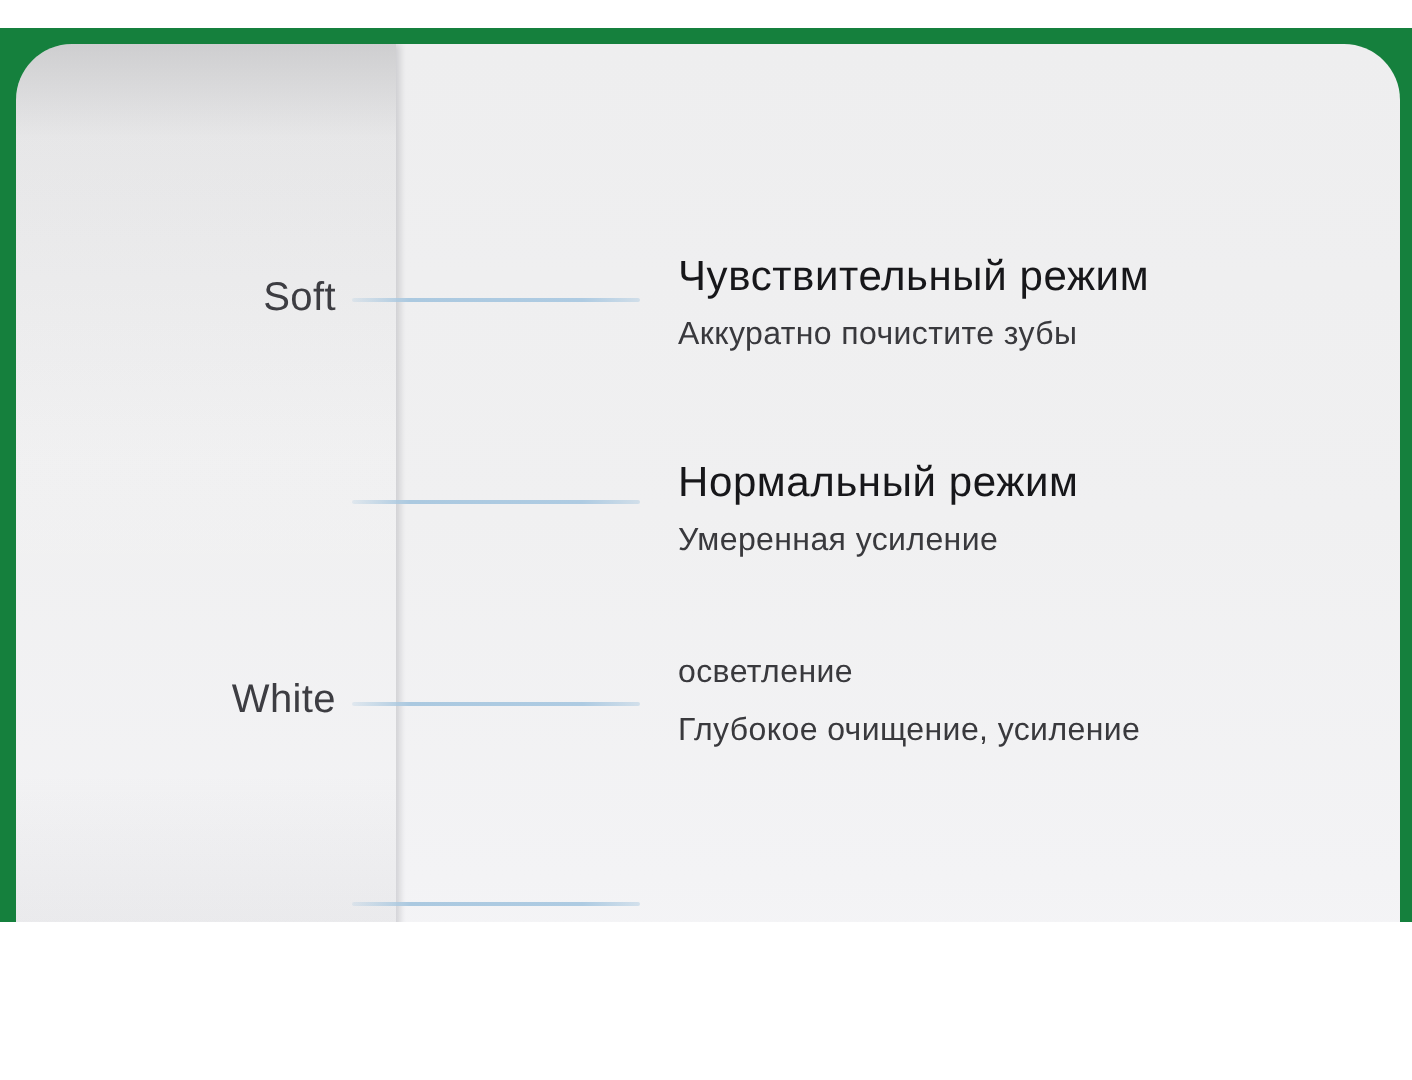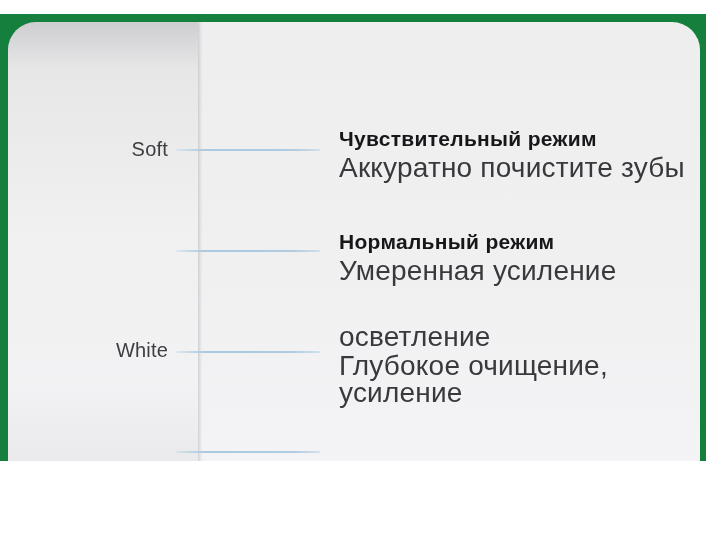--- a/index.html
+++ b/index.html
@@ -33,25 +33,25 @@
   .mode-label{
     position:absolute;left:0;width:160px;text-align:right;
     font-size:20px;line-height:24px;color:#3d3d42;letter-spacing:0.2px;
   }
   .callout-line{
     position:absolute;left:168px;width:144px;height:2px;border-radius:1px;
     background:linear-gradient(90deg, rgba(171,201,224,0.25) 0%, #abc9e0 20%, #aecbe2 80%, rgba(171,201,224,0.45) 100%);
   }
   .mode-block{position:absolute;left:331px;width:346px;}
   .mode-title{
-    margin:0;font-size:21px;font-weight:bold;line-height:26px;
+    margin:0;font-size:21px;font-weight:normal;line-height:26px;
     color:#17171a;letter-spacing:0.3px;
   }
   .mode-desc{
-    margin:2px 0 0 0;font-size:28px;line-height:27px;color:#39393d;letter-spacing:0.2px;
+    margin:2px 0 0 0;font-size:16px;line-height:27px;color:#39393d;letter-spacing:0.2px;
   }
   .watermark{
     position:absolute;right:2px;top:495px;display:flex;align-items:center;gap:5px;
     color:rgba(255,255,255,0.92);
     font-style:italic;
   }
   .watermark-text{
     font-size:27px;font-weight:bold;letter-spacing:0.5px;
     text-shadow:0 1px 2px rgba(0,0,0,0.08);
   }

